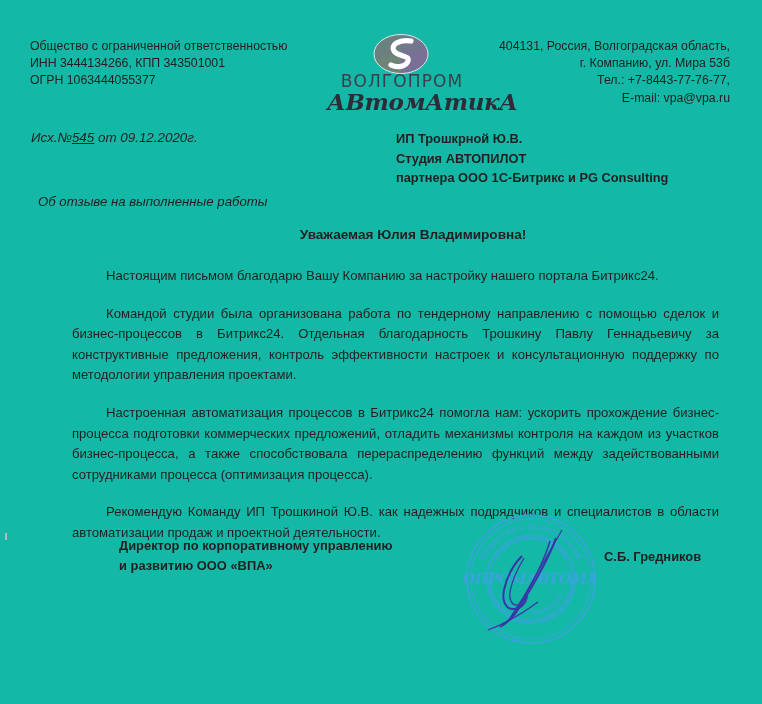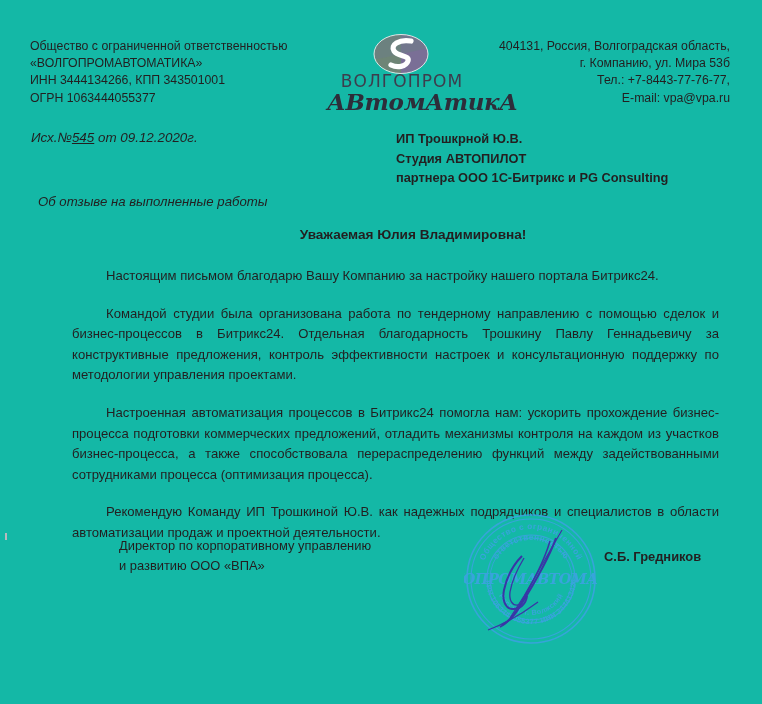--- a/index.html
+++ b/index.html
@@ -160,21 +160,21 @@
   }
   .para.last { margin-bottom: 0; }
 
   
   .sig-title {
     position: absolute;
     left: 119px;
     top: 536px;
     width: 330px;
     font-size: 12.9px;
-    font-weight: normal;
+    font-weight: bold;
     line-height: 19.5px;
     color: #231f20;
   }
   .sig-name {
     position: absolute;
     left: 604px;
     top: 549px;
     font-size: 12.9px;
     font-weight: bold;
     color: #231f20;
@@ -201,21 +201,20 @@
   }
 </style>
 </head>
 <body>
 
 <div class="page">
 
   <div class="letterhead">
     <div class="lh-left">
       <div class="lh-line">Общество с ограниченной ответственностью</div>
-      <div class="lh-line">«ВОЛГОПРОМАВТОМАТИКА»</div>
       <div class="lh-line">ИНН 3444134266, КПП 343501001</div>
       <div class="lh-line">ОГРН 1063444055377</div>
     </div>
     <div class="lh-right">
       <div class="lh-line">404131, Россия, Волгоградская область,</div>
       <div class="lh-line">г. Компанию, ул. Мира 53б</div>
       <div class="lh-line">Тел.: +7-8443-77-76-77,</div>
       <div class="lh-line">E-mail: vpa@vpa.ru</div>
     </div>
   </div>

